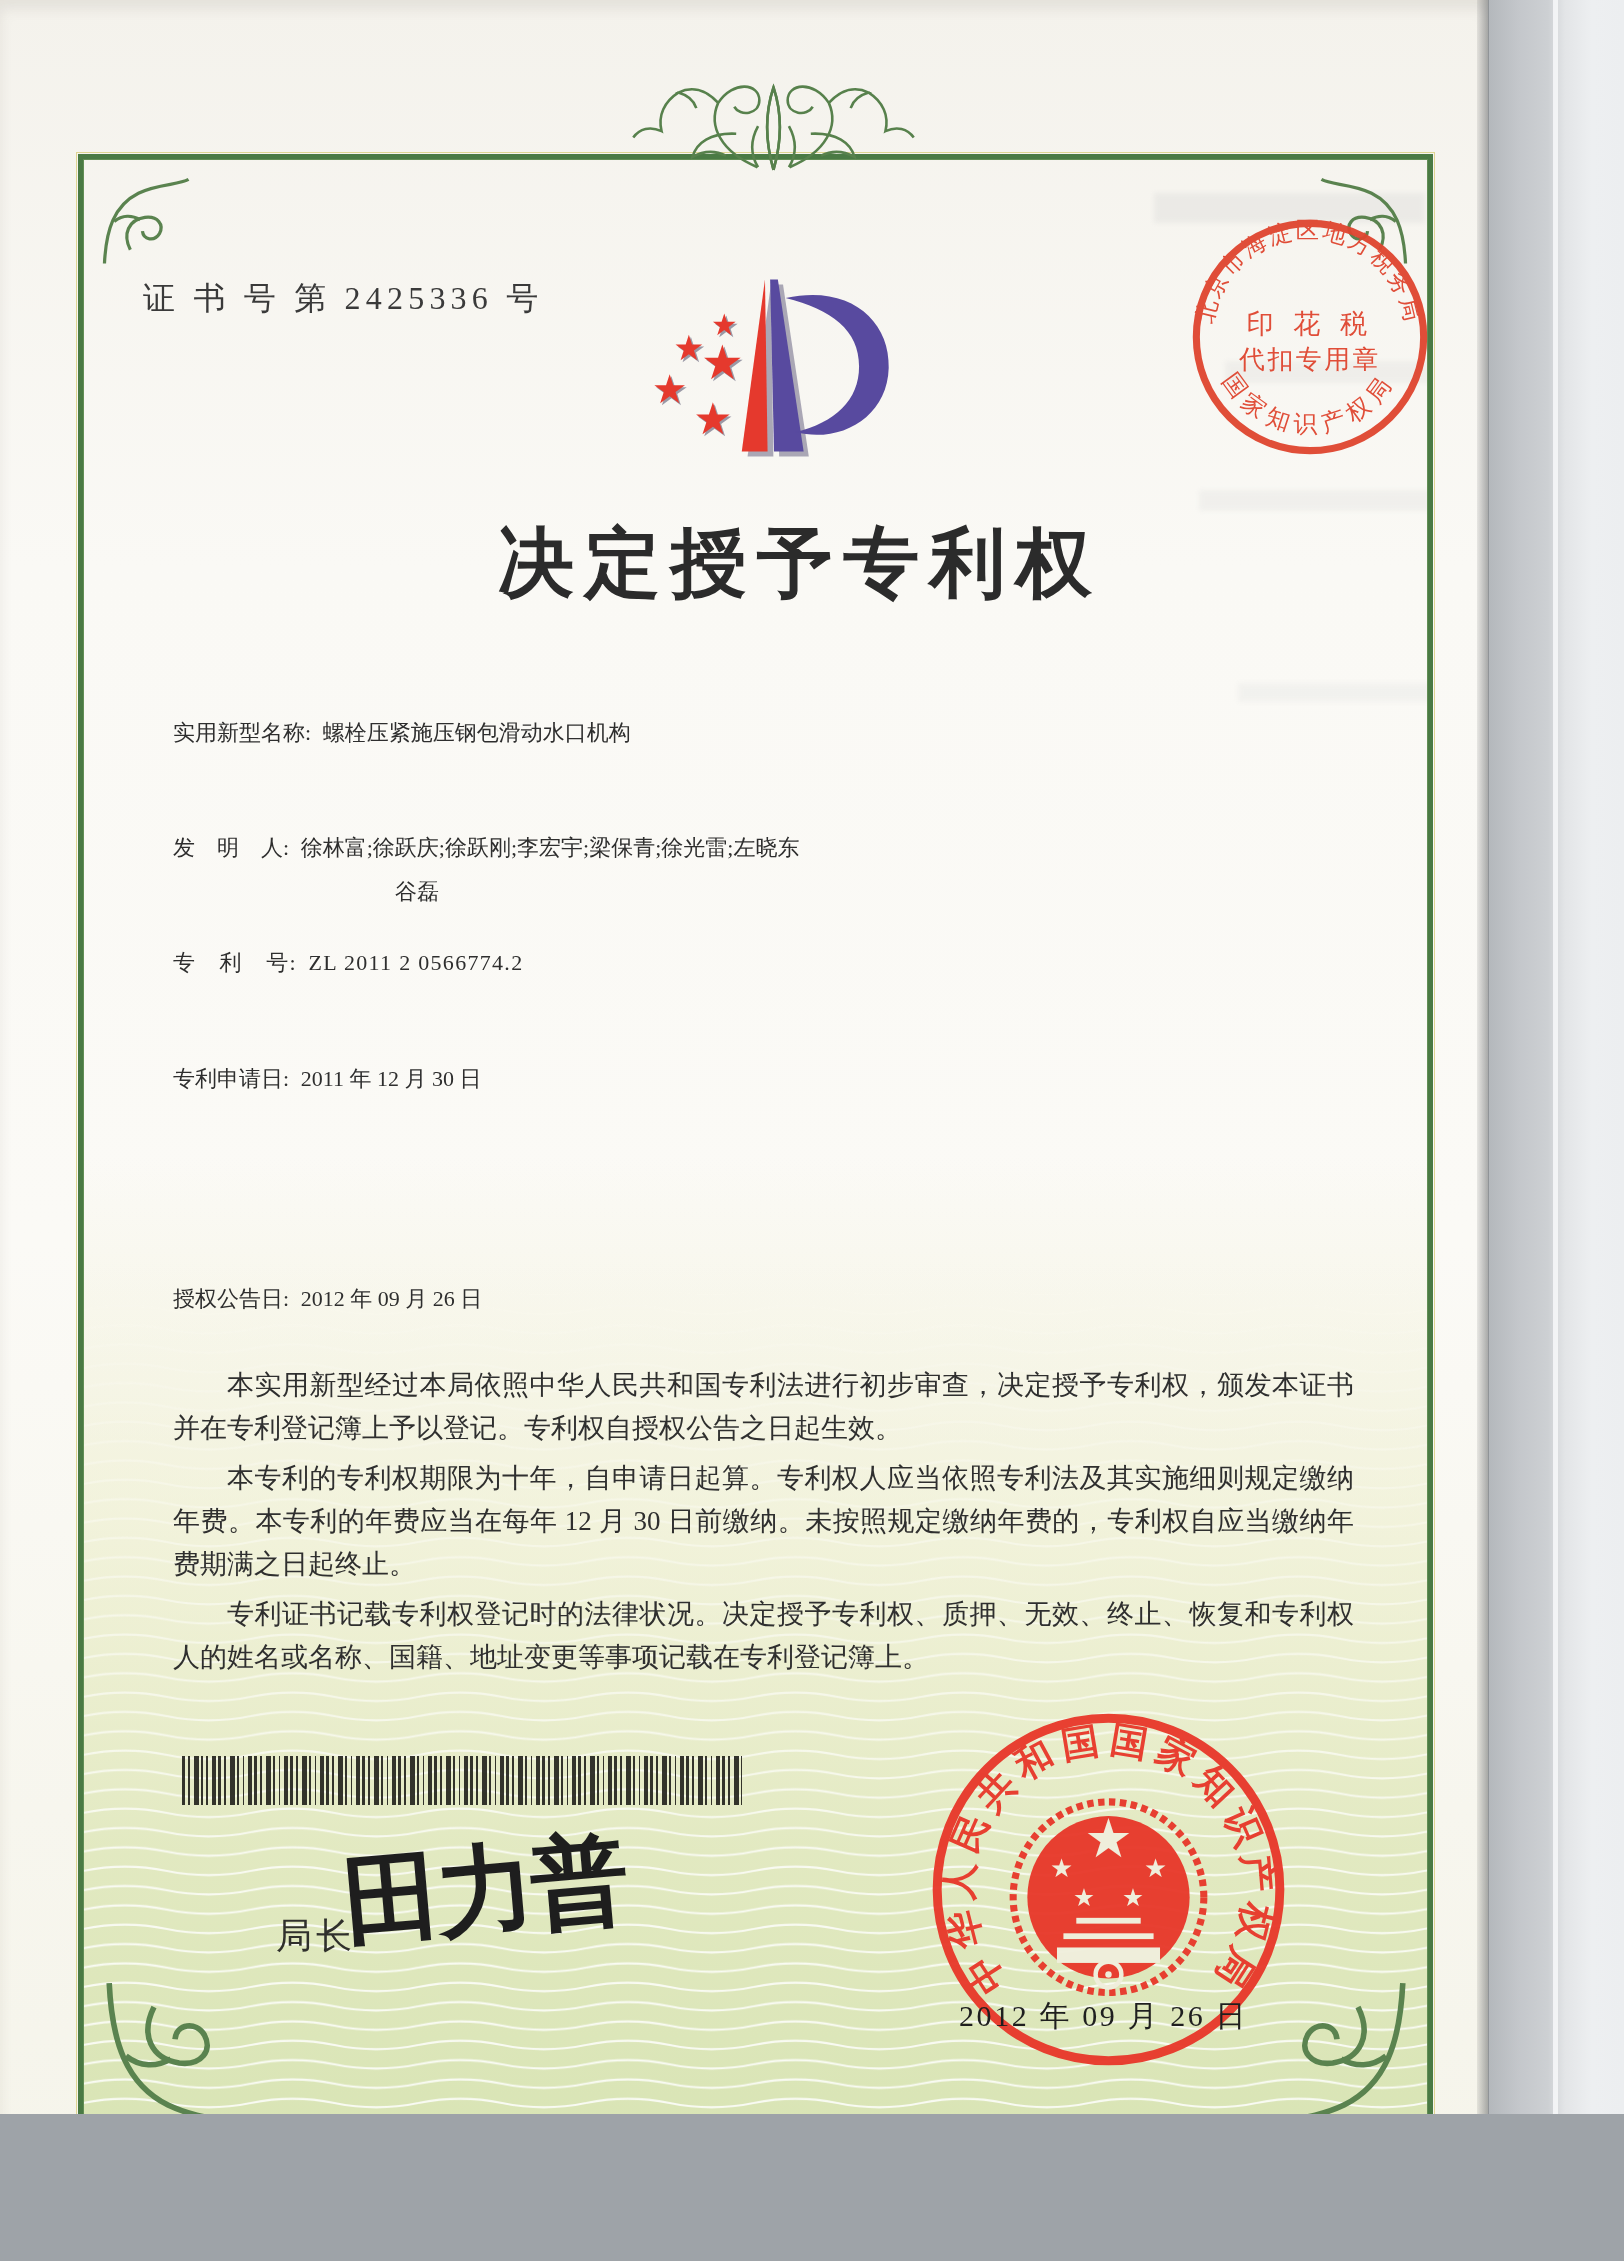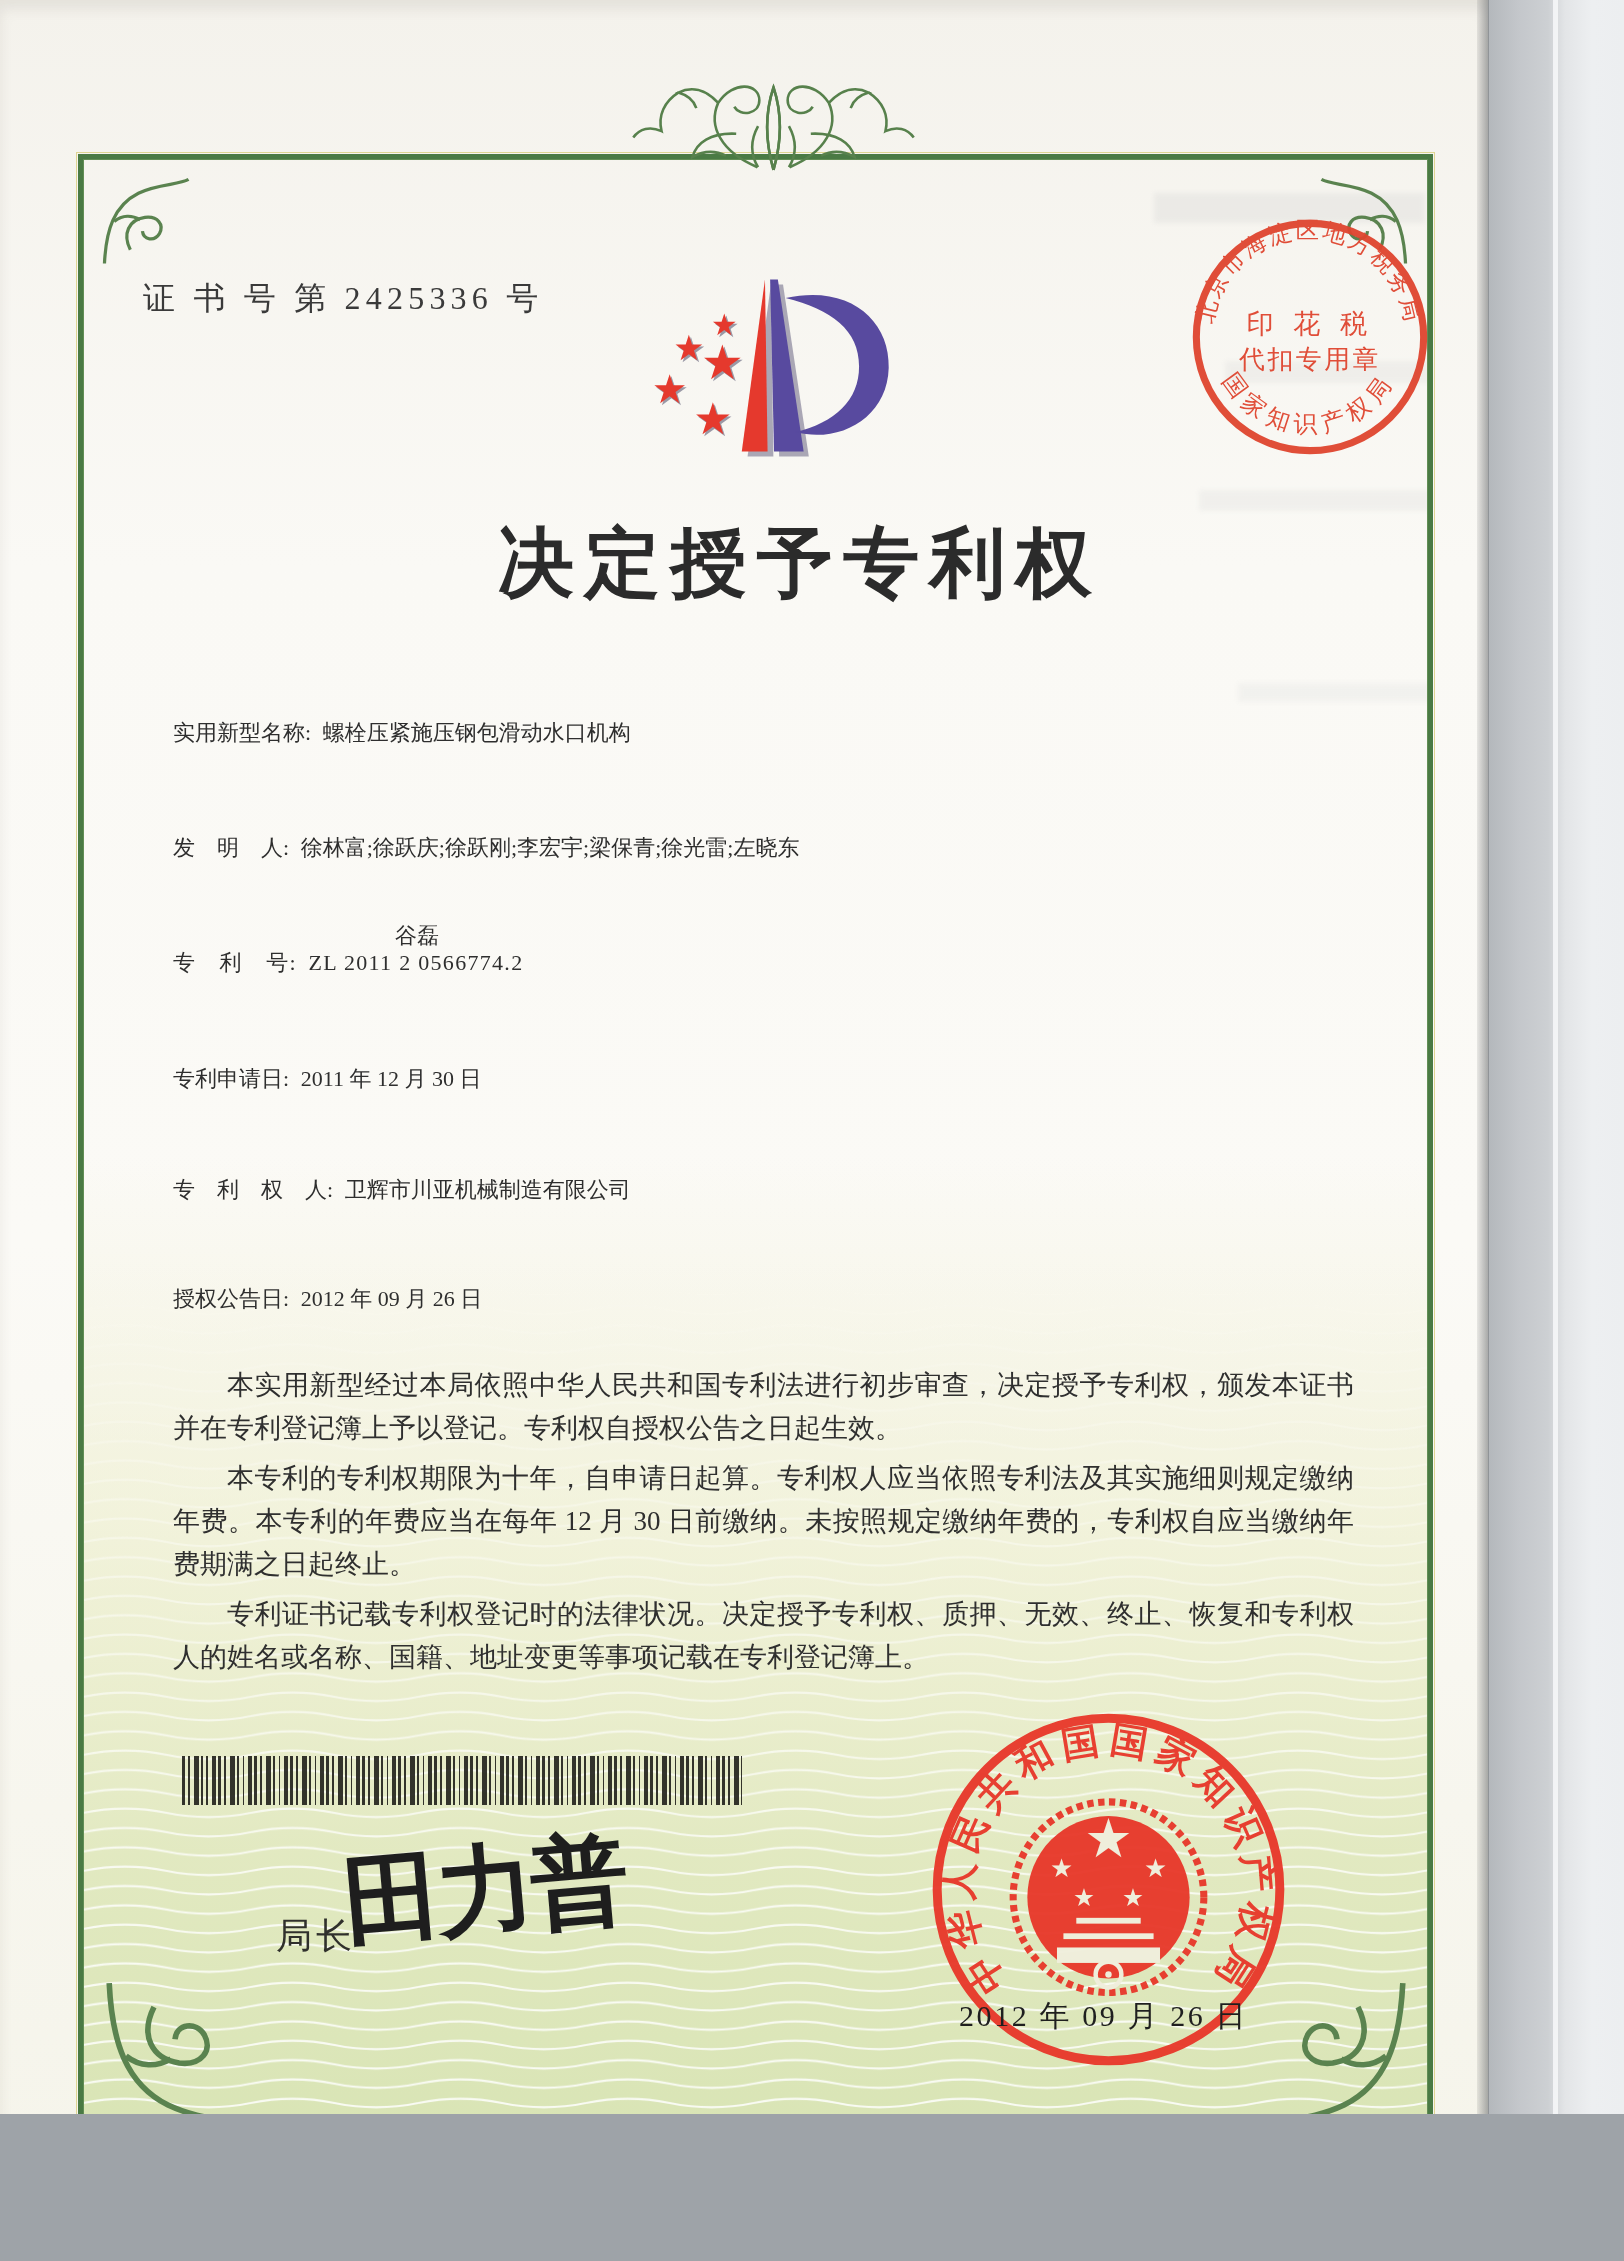--- a/index.html
+++ b/index.html
@@ -22,21 +22,21 @@
   .bgsvg{position:absolute;left:83px;top:159px;z-index:0;}
 
   .t{position:absolute;color:#2d2d2d;z-index:3;white-space:nowrap;}
   .cert-no{left:143px;top:277px;font-size:32px;letter-spacing:5.2px;color:#3a3a3a;}
   .title{left:155px;top:513px;width:1290px;text-align:center;font-size:76px;font-weight:bold;
          letter-spacing:10.3px;color:#2b2b2b;}
   .row{font-size:22px;color:#2e2e2e;}
   .row .lbl{margin-right:11.6px;}
   .row-name{left:173px;top:718px;}
   .row-inventors{left:173px;top:833px;}
-  .row-inventors2{left:395px;top:877px;margin-top:44px;}
+  .row-inventors2{left:395px;top:877px;}
   .row-patno{left:173px;top:948px;letter-spacing:1.3px;}
   .row-filing{left:173px;top:1064px;}
   .row-patentee{left:173px;top:1175px;}
   .row-grant{left:173px;top:1284px;}
 
   .paras{position:absolute;left:173px;top:1364px;width:1181px;z-index:3;
          font-size:27px;line-height:43px;color:#2f2f2f;text-align:justify;}
   .paras p{margin:0 0 7px 0;text-indent:2em;}
 
   .barcode{position:absolute;left:182px;top:1756px;width:560px;height:49px;z-index:3;opacity:.92;
@@ -188,23 +188,20 @@
   <div class="t row row-inventors">
     <span class="lbl">发　明　人:</span><span>徐林富;徐跃庆;徐跃刚;李宏宇;梁保青;徐光雷;左晓东</span>
   </div>
   <div class="t row row-inventors2">谷磊</div>
   <div class="t row row-patno">
     <span class="lbl">专　利　号:</span><span>ZL 2011 2 0566774.2</span>
   </div>
   <div class="t row row-filing">
     <span class="lbl">专利申请日:</span><span>2011 年 12 月 30 日</span>
   </div>
-  <div class="t row row-patentee">
-    <span class="lbl">专　利　权　人:</span><span>卫辉市川亚机械制造有限公司</span>
-  </div>
   <div class="t row row-grant">
     <span class="lbl">授权公告日:</span><span>2012 年 09 月 26 日</span>
   </div>
 
   <div class="paras" style="white-space:normal;">
     <p>本实用新型经过本局依照中华人民共和国专利法进行初步审查，决定授予专利权，颁发本证书并在专利登记簿上予以登记。专利权自授权公告之日起生效。</p>
     <p>本专利的专利权期限为十年，自申请日起算。专利权人应当依照专利法及其实施细则规定缴纳年费。本专利的年费应当在每年 12 月 30 日前缴纳。未按照规定缴纳年费的，专利权自应当缴纳年费期满之日起终止。</p>
     <p>专利证书记载专利权登记时的法律状况。决定授予专利权、质押、无效、终止、恢复和专利权人的姓名或名称、国籍、地址变更等事项记载在专利登记簿上。</p>
   </div>
 

